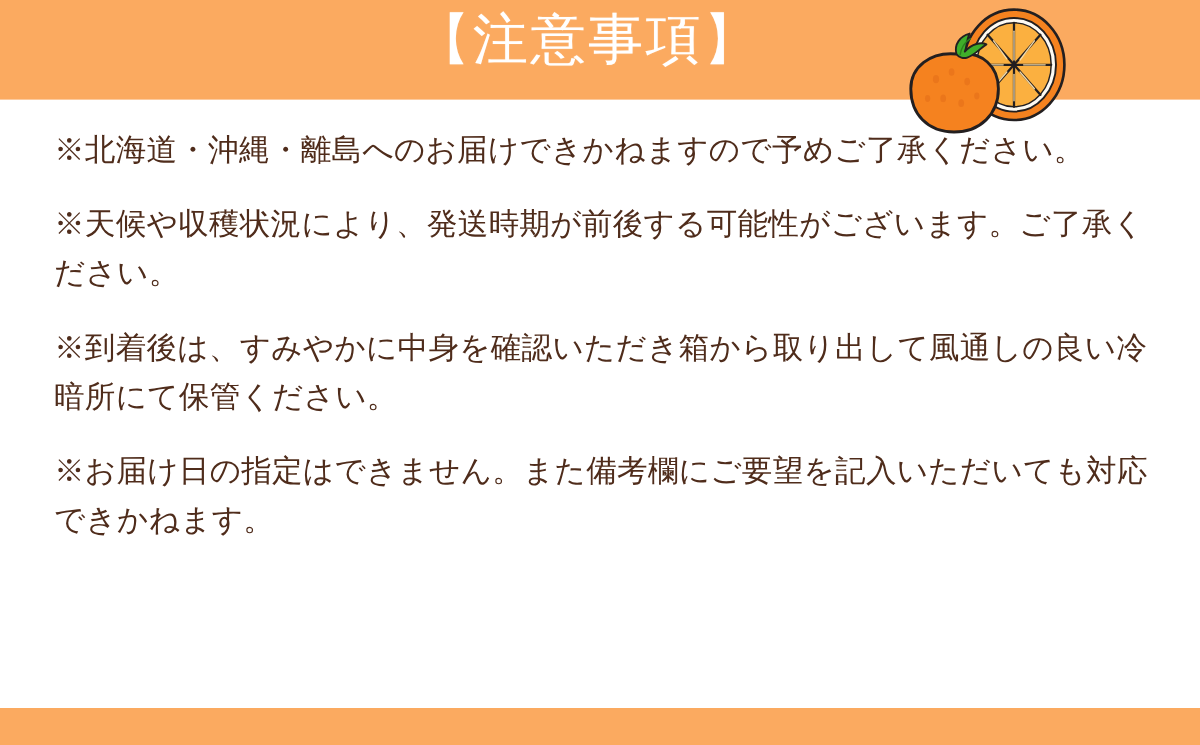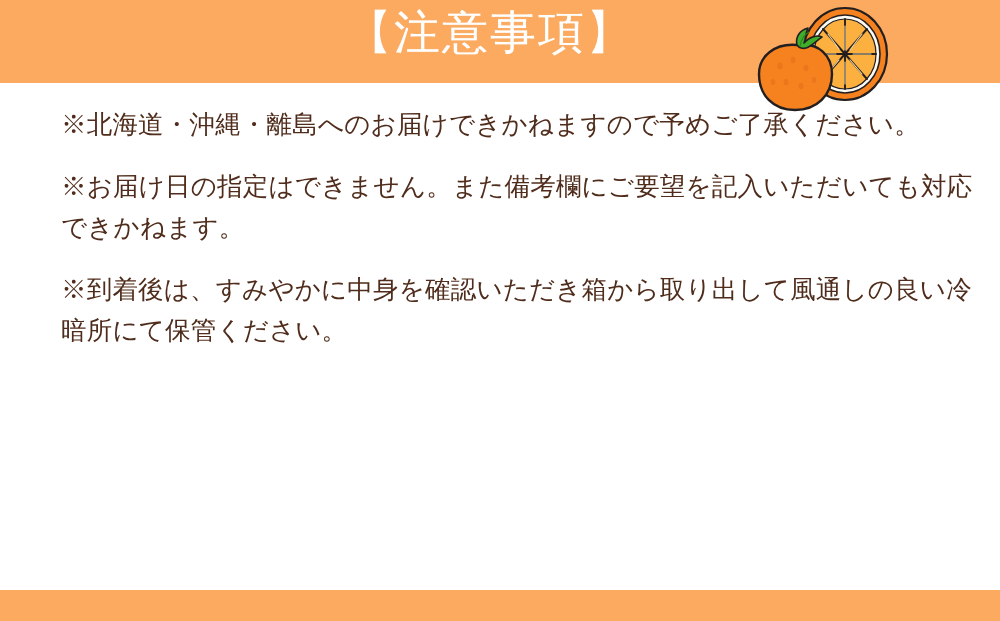--- a/index.html
+++ b/index.html
@@ -64,21 +64,20 @@
     height: 116px;
     overflow: visible;
   }
 
   
   #notice-body {
     position: absolute;
     left: 45px;
     top: 104px;
     width: 918px;
-    margin-left: 16px;
   }
 
   .notice-item {
     color: #4f2c1b;
     font-family: "Liberation Serif", "DejaVu Serif", serif;
     font-size: 25.5px;
     line-height: 41px;
     letter-spacing: 0.2px;
     margin: 0 0 21px 0;
     text-align: left;
@@ -163,19 +162,20 @@
                    C 60 39, 56 44, 50 46
                    C 47 47, 43 46, 41 43 Z" fill="#3fae2a" stroke="#231f20" stroke-width="1.6" stroke-linejoin="round"></path>
           <path d="M44 44 C 45 38, 48 33, 53 30" fill="none" stroke="#2b7f1c" stroke-width="1.1"></path>
         </g>
       </g>
     </svg>
   </div>
 
   <div id="notice-body">
     <p class="notice-item">※北海道・沖縄・離島へのお届けできかねますので予めご了承ください。</p>
+    <p class="notice-item">※天候や収穫状況により、発送時期が前後する可能性がございます。ご了承ください。</p>
+    <p class="notice-item">※到着後は、すみやかに中身を確認いただき箱から取り出して風通しの良い冷暗所にて保管ください。</p>
     <p class="notice-item">※お届け日の指定はできません。また備考欄にご要望を記入いただいても対応できかねます。</p>
-    <p class="notice-item">※到着後は、すみやかに中身を確認いただき箱から取り出して風通しの良い冷暗所にて保管ください。</p>
   </div>
 
   <div id="footer-band"></div>
 
 </div>
 
 </body></html>

